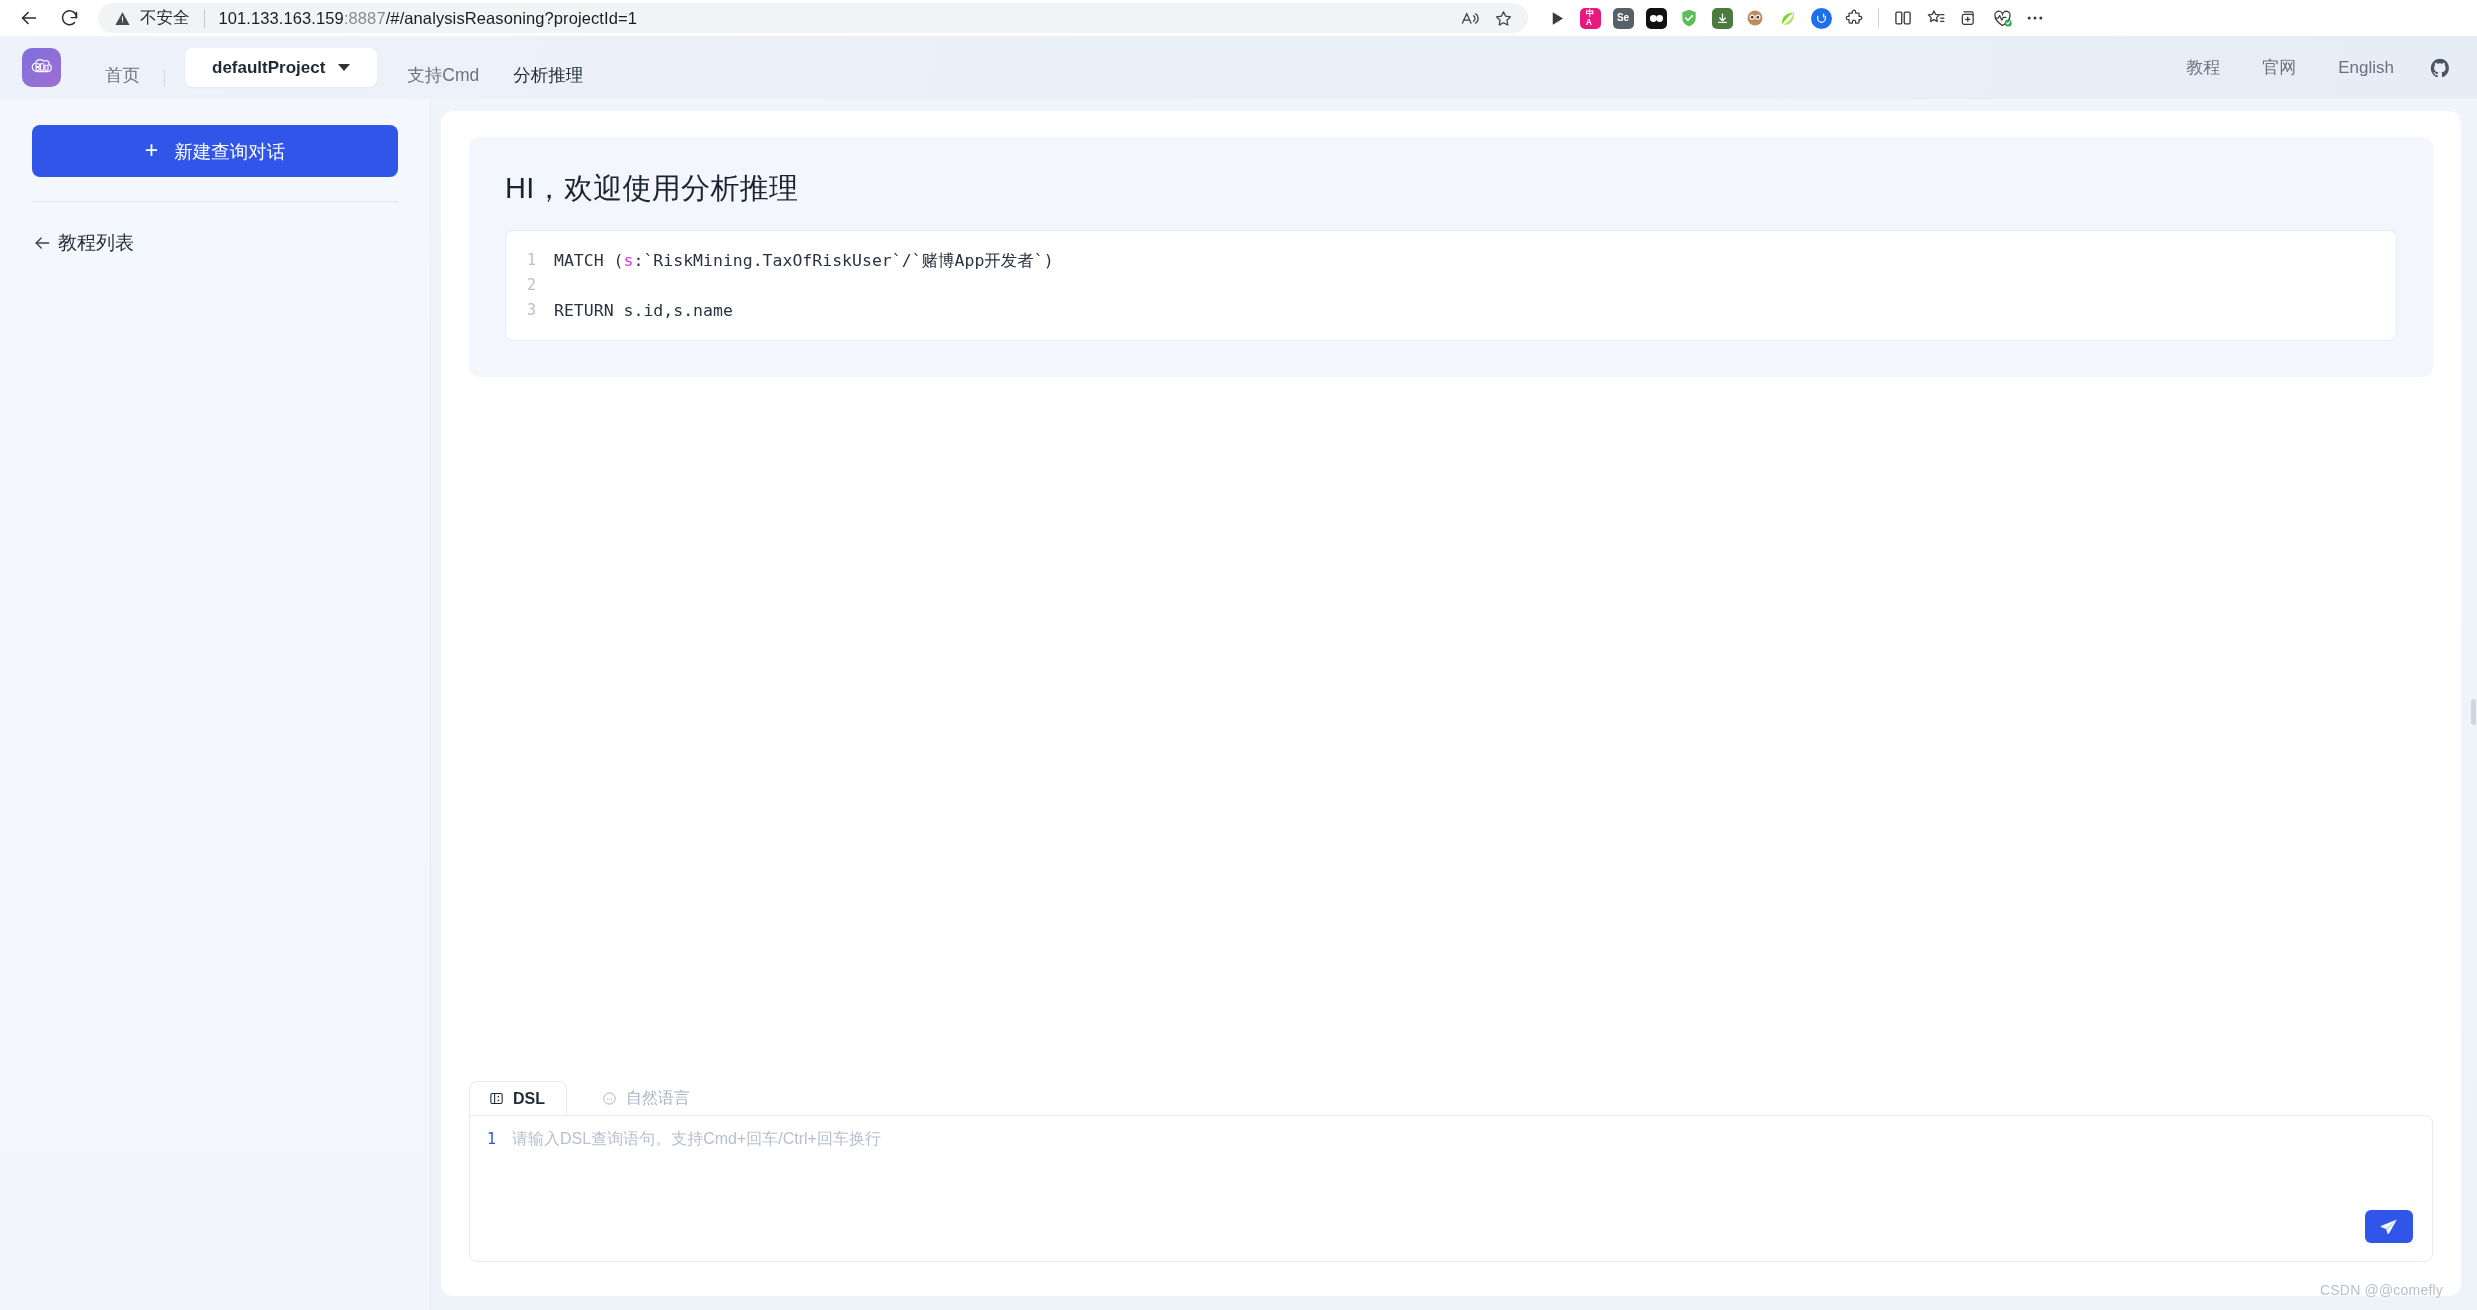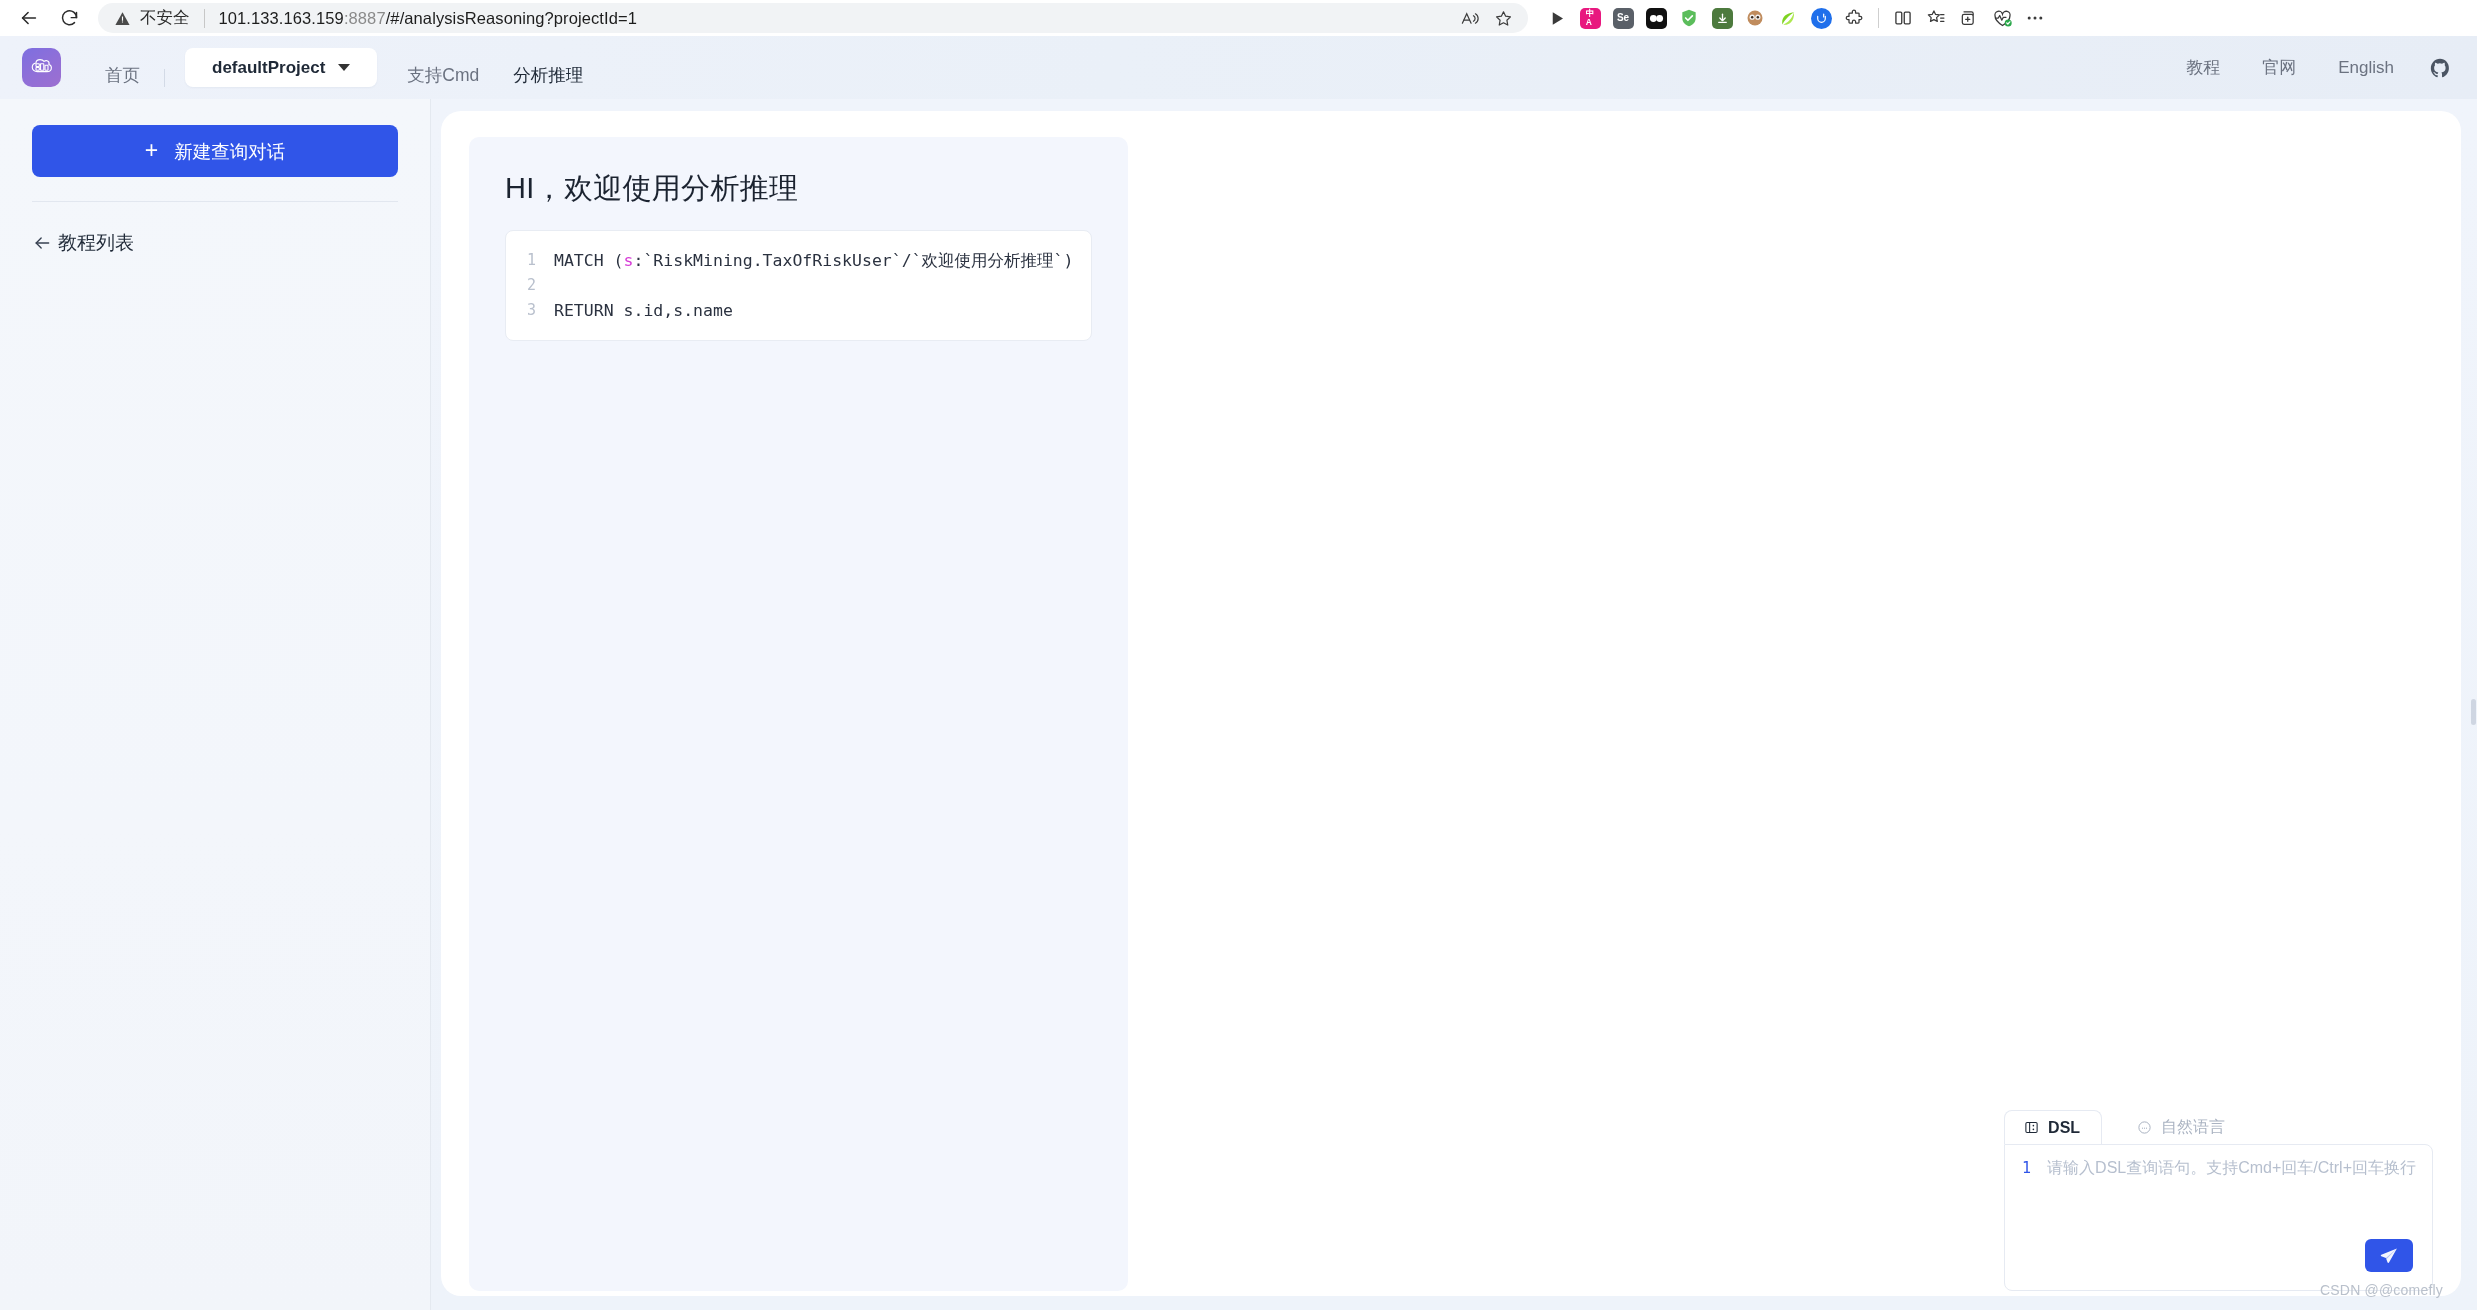--- a/index.html
+++ b/index.html
@@ -117,24 +117,24 @@
   }
 
   
   .main {
     flex: 1 1 auto; position: relative;
     background: linear-gradient(180deg, #f0f4fb 0%, #eef3fa 100%);
     padding: 12px 16px 14px 10px;
     display: flex; flex-direction: column;
   }
   .main-card {
-    background: #ffffff; border-radius: 20px;
+    background: #ffffff; border-radius: 12px;
     flex: 1 1 auto; position: relative;
-    display: flex; 
-    padding: 26px 28px 5px 28px;
+    display: flex; flex-direction: column;
+    padding: 26px 28px 34px 28px;
   }
 
   .welcome-card {
     background: #f3f6fd; border-radius: 10px;
     padding: 32px 36px 36px 36px;
     margin: 0 0 0 0;
   }
   .welcome-title {
     font-size: 29px; color: #1b2330; font-weight: 500; letter-spacing: 0.3px;
     margin-bottom: 21px;
@@ -400,21 +400,21 @@
 
   <div class="main">
     <div class="main-card">
 
       <div class="welcome-card">
         <div class="welcome-title">HI，欢迎使用分析推理</div>
 
         <div class="code-block">
           <div class="code-line">
             <span class="ln">1</span>
-            <span class="code-txt"><span>MATCH (</span><span class="tok-var">s</span><span>:`RiskMining.TaxOfRiskUser`/`欢迎使用分析推理`)</span></span>
+            <span class="code-txt"><span>MATCH (</span><span class="tok-var">s</span><span>:`RiskMining.TaxOfRiskUser`/`赌博App开发者`)</span></span>
           </div>
           <div class="code-line">
             <span class="ln">2</span>
             <span class="code-txt"></span>
           </div>
           <div class="code-line">
             <span class="ln">3</span>
             <span class="code-txt">RETURN s.id,s.name</span>
           </div>
         </div>

